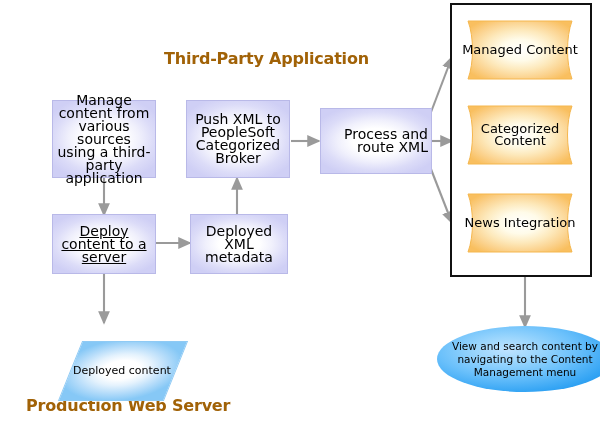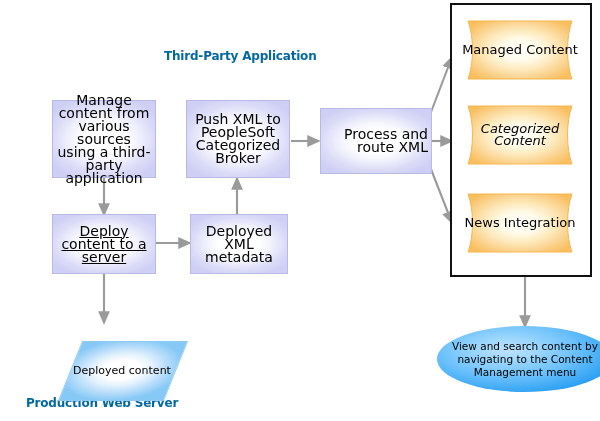--- a/index.html
+++ b/index.html
@@ -1,21 +1,21 @@
 <!DOCTYPE html>
 <html><head>
 <meta charset="utf-8">
 <style>
   html,body{margin:0;padding:0;background:#ffffff;}
   body{width:600px;height:421px;position:relative;overflow:hidden;
        font-family:"DejaVu Sans","Liberation Sans",sans-serif;}
   #canvas{position:absolute;left:0;top:0;width:600px;height:421px;}
 
   .bold-label{position:absolute;font-family:"DejaVu Sans","Liberation Sans",sans-serif;
-    font-weight:bold;font-size:12px;color:#0369a1;letter-spacing:-0.2px;white-space:nowrap;}
+    font-weight:bold;font-size:16px;color:#a16207;letter-spacing:-0.2px;white-space:nowrap;}
 
   
   .pbox{position:absolute;box-sizing:border-box;
     border:1px solid #b9b9e8;
     background:
       radial-gradient(ellipse 62% 58% at 50% 50%, #ffffff 0%, #ffffff 34%, #f0f0fc 56%, #dcdcf8 78%, #cfcff5 100%);
     display:flex;align-items:center;justify-content:center;text-align:center;}
   .pbox span{font-size:14px;line-height:13px;color:#000;display:block;padding:0 3px;}
 
   
@@ -126,21 +126,21 @@
           <stop offset="100%" stop-color="#f9bf5f"></stop>
         </radialGradient>
       </defs>
       <path d="M8,2 L112,2 C106,18 106,44 112,60 L8,60 C14,44 14,18 8,2 Z" fill="url(#dg1)" stroke="#f5b74e" stroke-width="1"></path>
     </svg>
     <div class="doc-text">
       <span>Managed Content</span>
     </div>
   </div>
 
-  <div class="docshape" style="left:460px;top:104px;width:120px;height:62px;font-style:italic;">
+  <div class="docshape" style="left:460px;top:104px;width:120px;height:62px;">
     <svg width="120" height="62" viewBox="0 0 120 62">
       <path d="M8,2 L112,2 C106,18 106,44 112,60 L8,60 C14,44 14,18 8,2 Z" fill="url(#dg1)" stroke="#f5b74e" stroke-width="1"></path>
     </svg>
     <div class="doc-text">
       <span>Categorized Content</span>
     </div>
   </div>
 
   <div class="docshape" style="left:460px;top:192px;width:120px;height:62px;">
     <svg width="120" height="62" viewBox="0 0 120 62">

